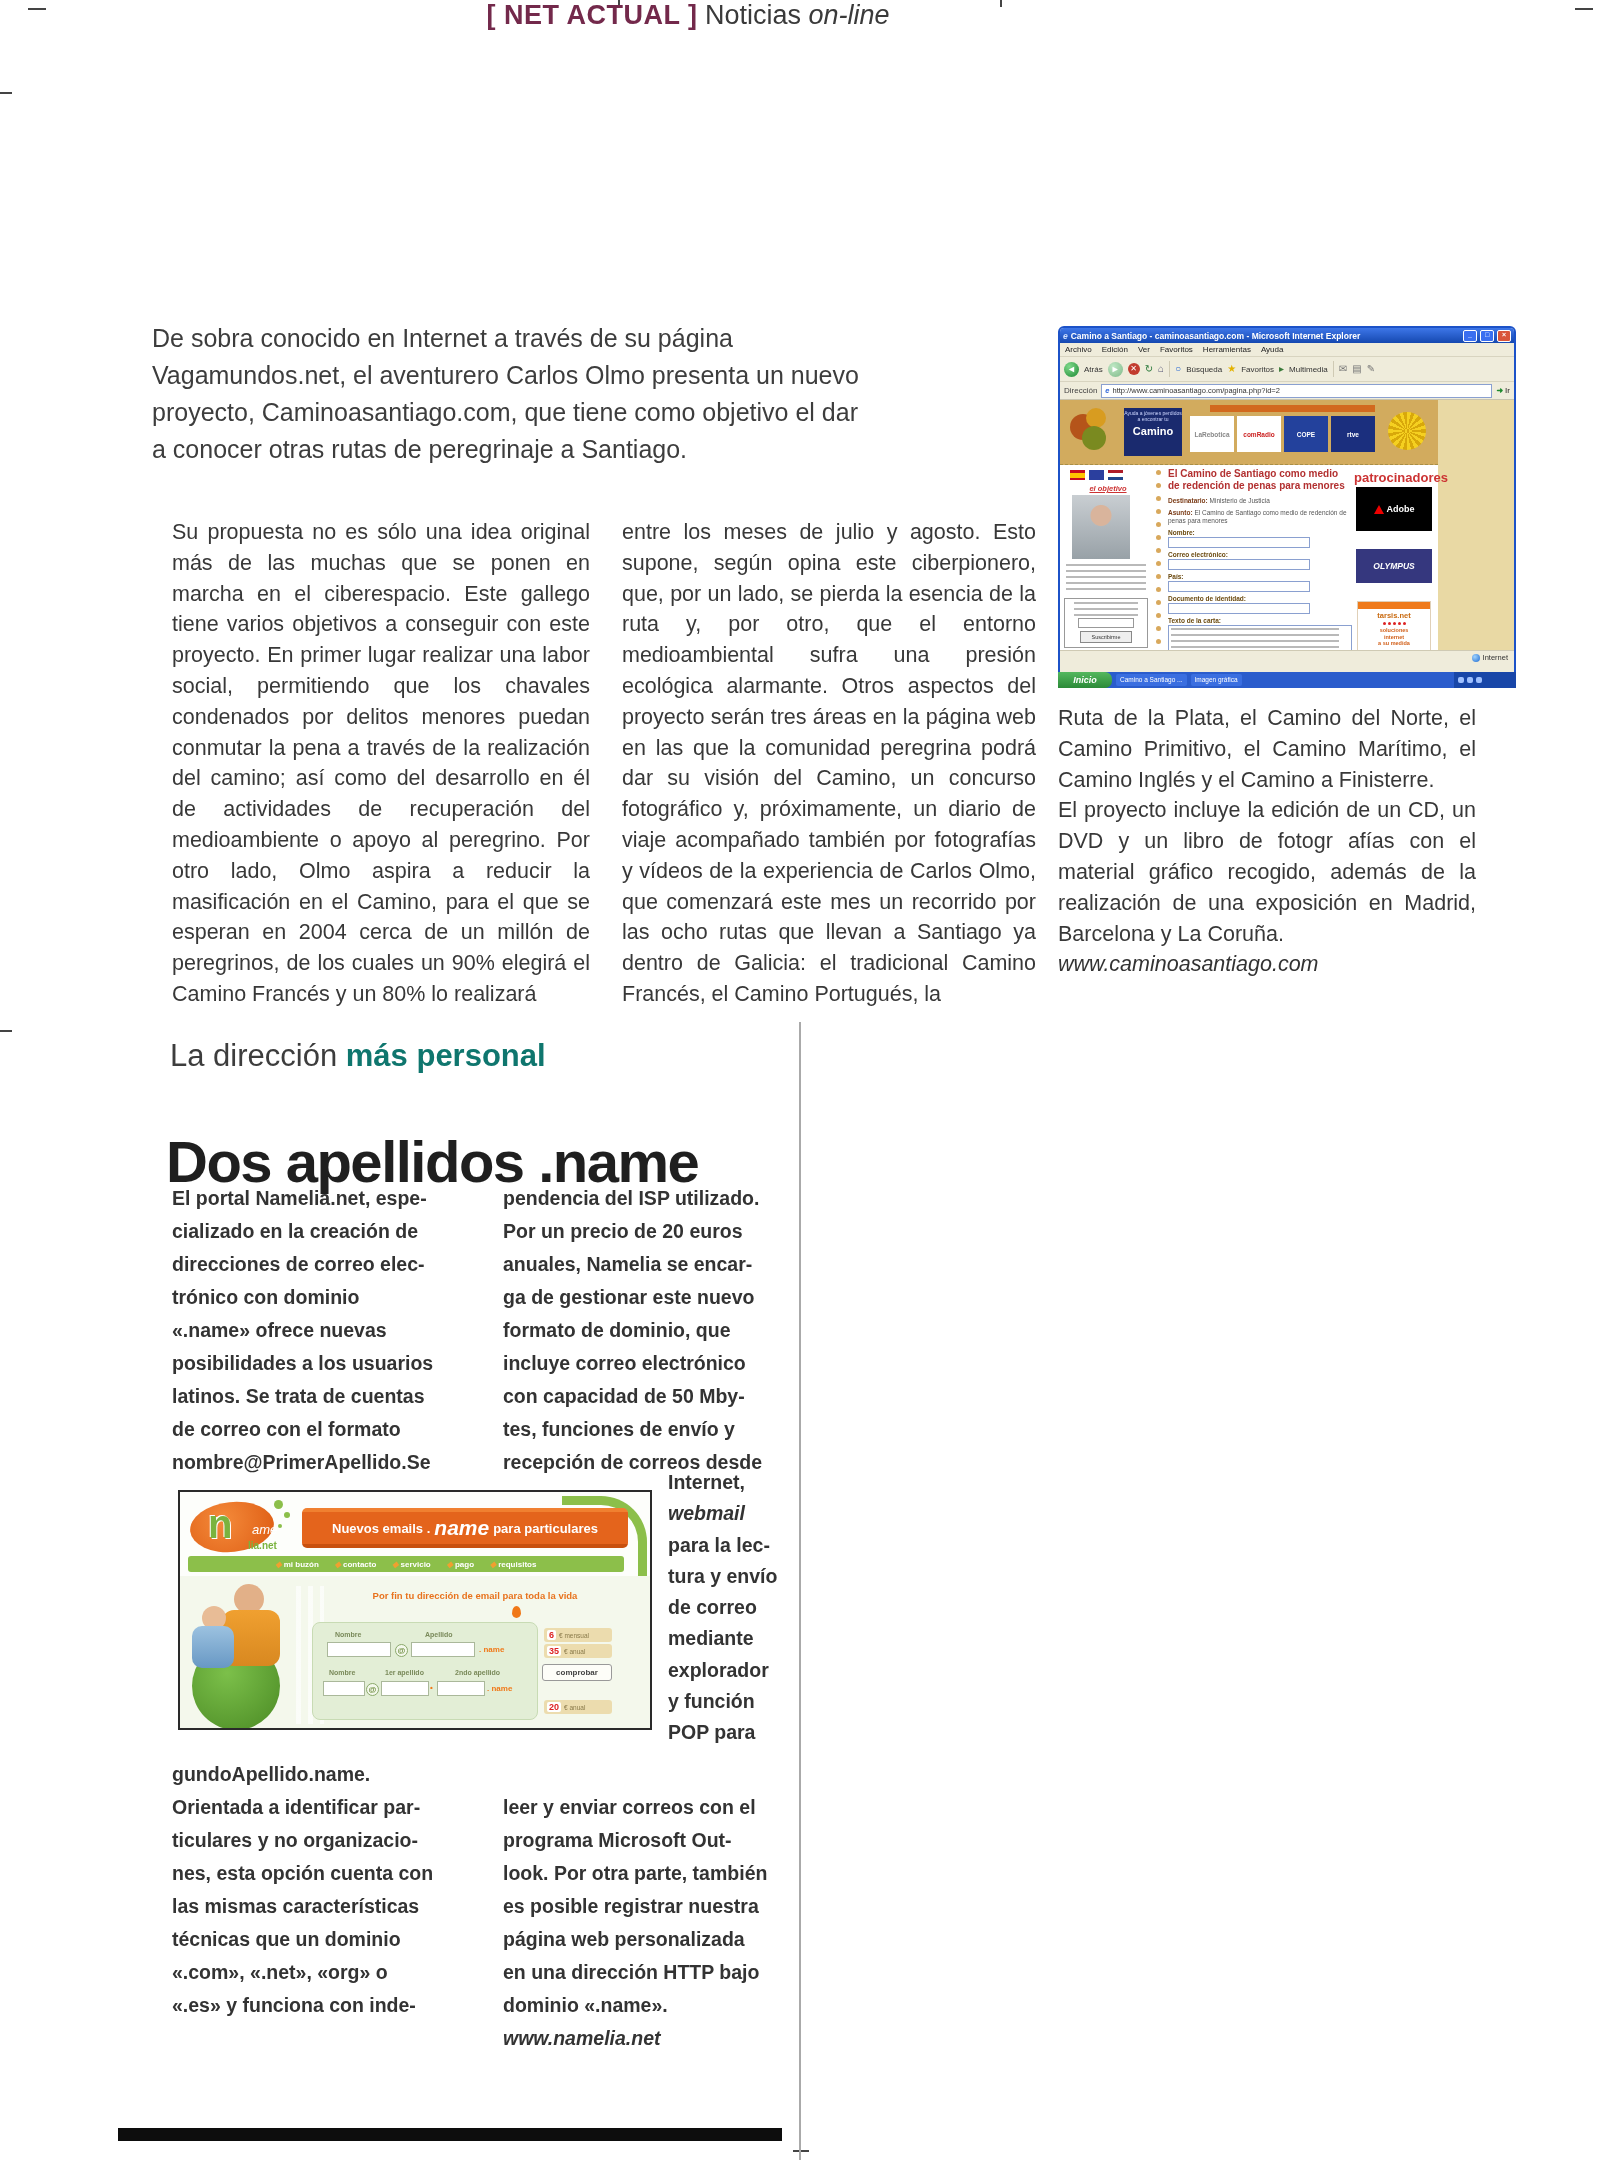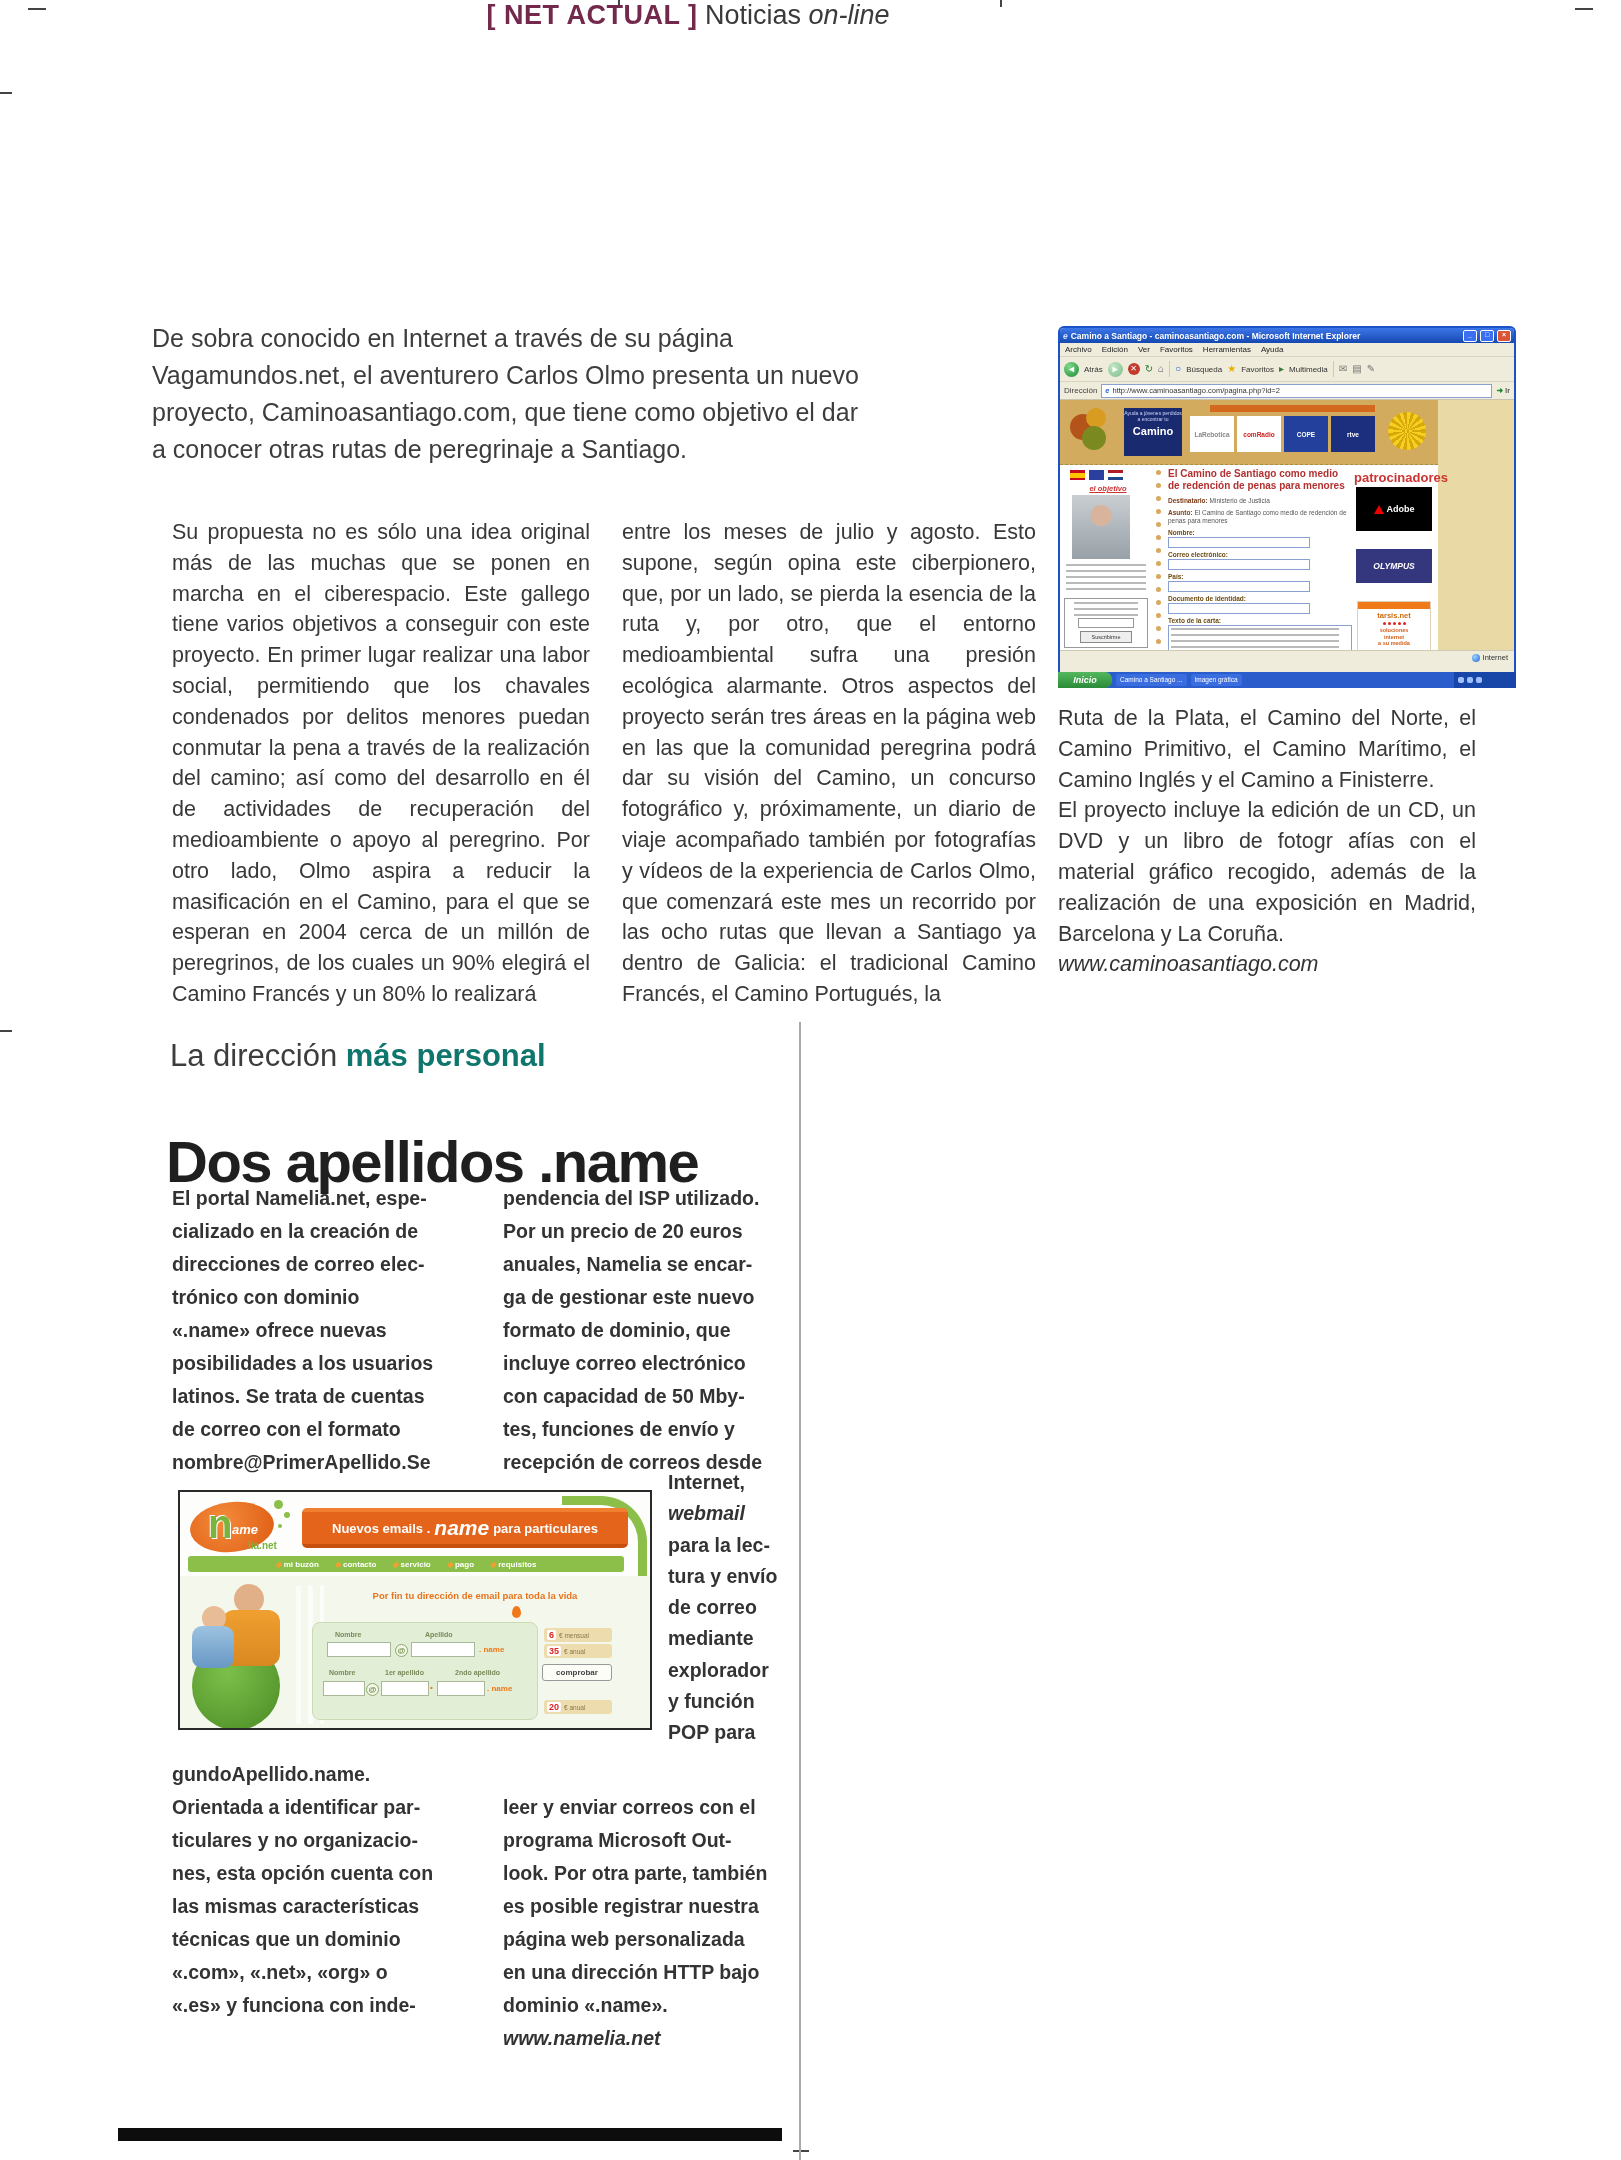--- a/index.html
+++ b/index.html
@@ -142,21 +142,21 @@
   .nam{position:absolute;left:178px;top:1490px;width:470px;height:236px;background:#fdfefb;
        border:2px solid #2a2a2a;overflow:hidden;}
   .swoosh{position:absolute;top:4px;right:3px;bottom:10px;width:76px;border:9px solid #8cbf4a;border-left:none;
           border-radius:0 46px 46px 0;}
   .swdot{position:absolute;border-radius:50%;background:#8cbf4a;}
   .nam-logo{position:absolute;left:10px;top:8px;width:96px;height:54px;}
   .nam-ellipse{position:absolute;left:0;top:2px;width:84px;height:50px;border-radius:50%;
                background:radial-gradient(circle at 40% 35%,#f48a3a,#dd5b12);transform:rotate(-6deg);}
   .nam-n{position:absolute;left:18px;top:2px;font-size:40px;font-weight:bold;color:#7ab33e;
          text-shadow:1px 1px 0 #fff,-1px -1px 0 #fff;}
-  .nam-ame{position:absolute;left:42px;top:22px;color:#fff;font-style:italic;font-weight:bold;font-size:13px;}
+  .nam-ame{position:absolute;left:42px;top:22px;color:#fff;font-style:italic;font-weight:normal;font-size:13px;padding-left:20px;}
   .nam-lianet{position:absolute;left:58px;top:40px;color:#7ab33e;font-weight:bold;font-size:10px;}
   .gdot{position:absolute;border-radius:50%;background:#8cbf4a;}
   .nam-banner{position:absolute;left:122px;top:16px;width:326px;height:40px;border-radius:5px;
               background:linear-gradient(#f08030 0 4px,#e4641c 4px 36px,#c8500e 36px);color:#fff;
               display:flex;align-items:center;justify-content:center;gap:4px;}
   .nam-banner .b1{font-size:13px;font-weight:bold;}
   .nam-banner .b2{font-size:21px;font-weight:bold;font-style:italic;}
   .nam-nav{position:absolute;left:8px;top:64px;width:436px;height:16px;background:#8cbf4a;border-radius:3px;
            display:flex;align-items:center;justify-content:center;gap:16px;color:#fff;font-size:8px;font-weight:bold;}
   .nam-nav .bul{color:#f0a030;margin-right:2px;}

